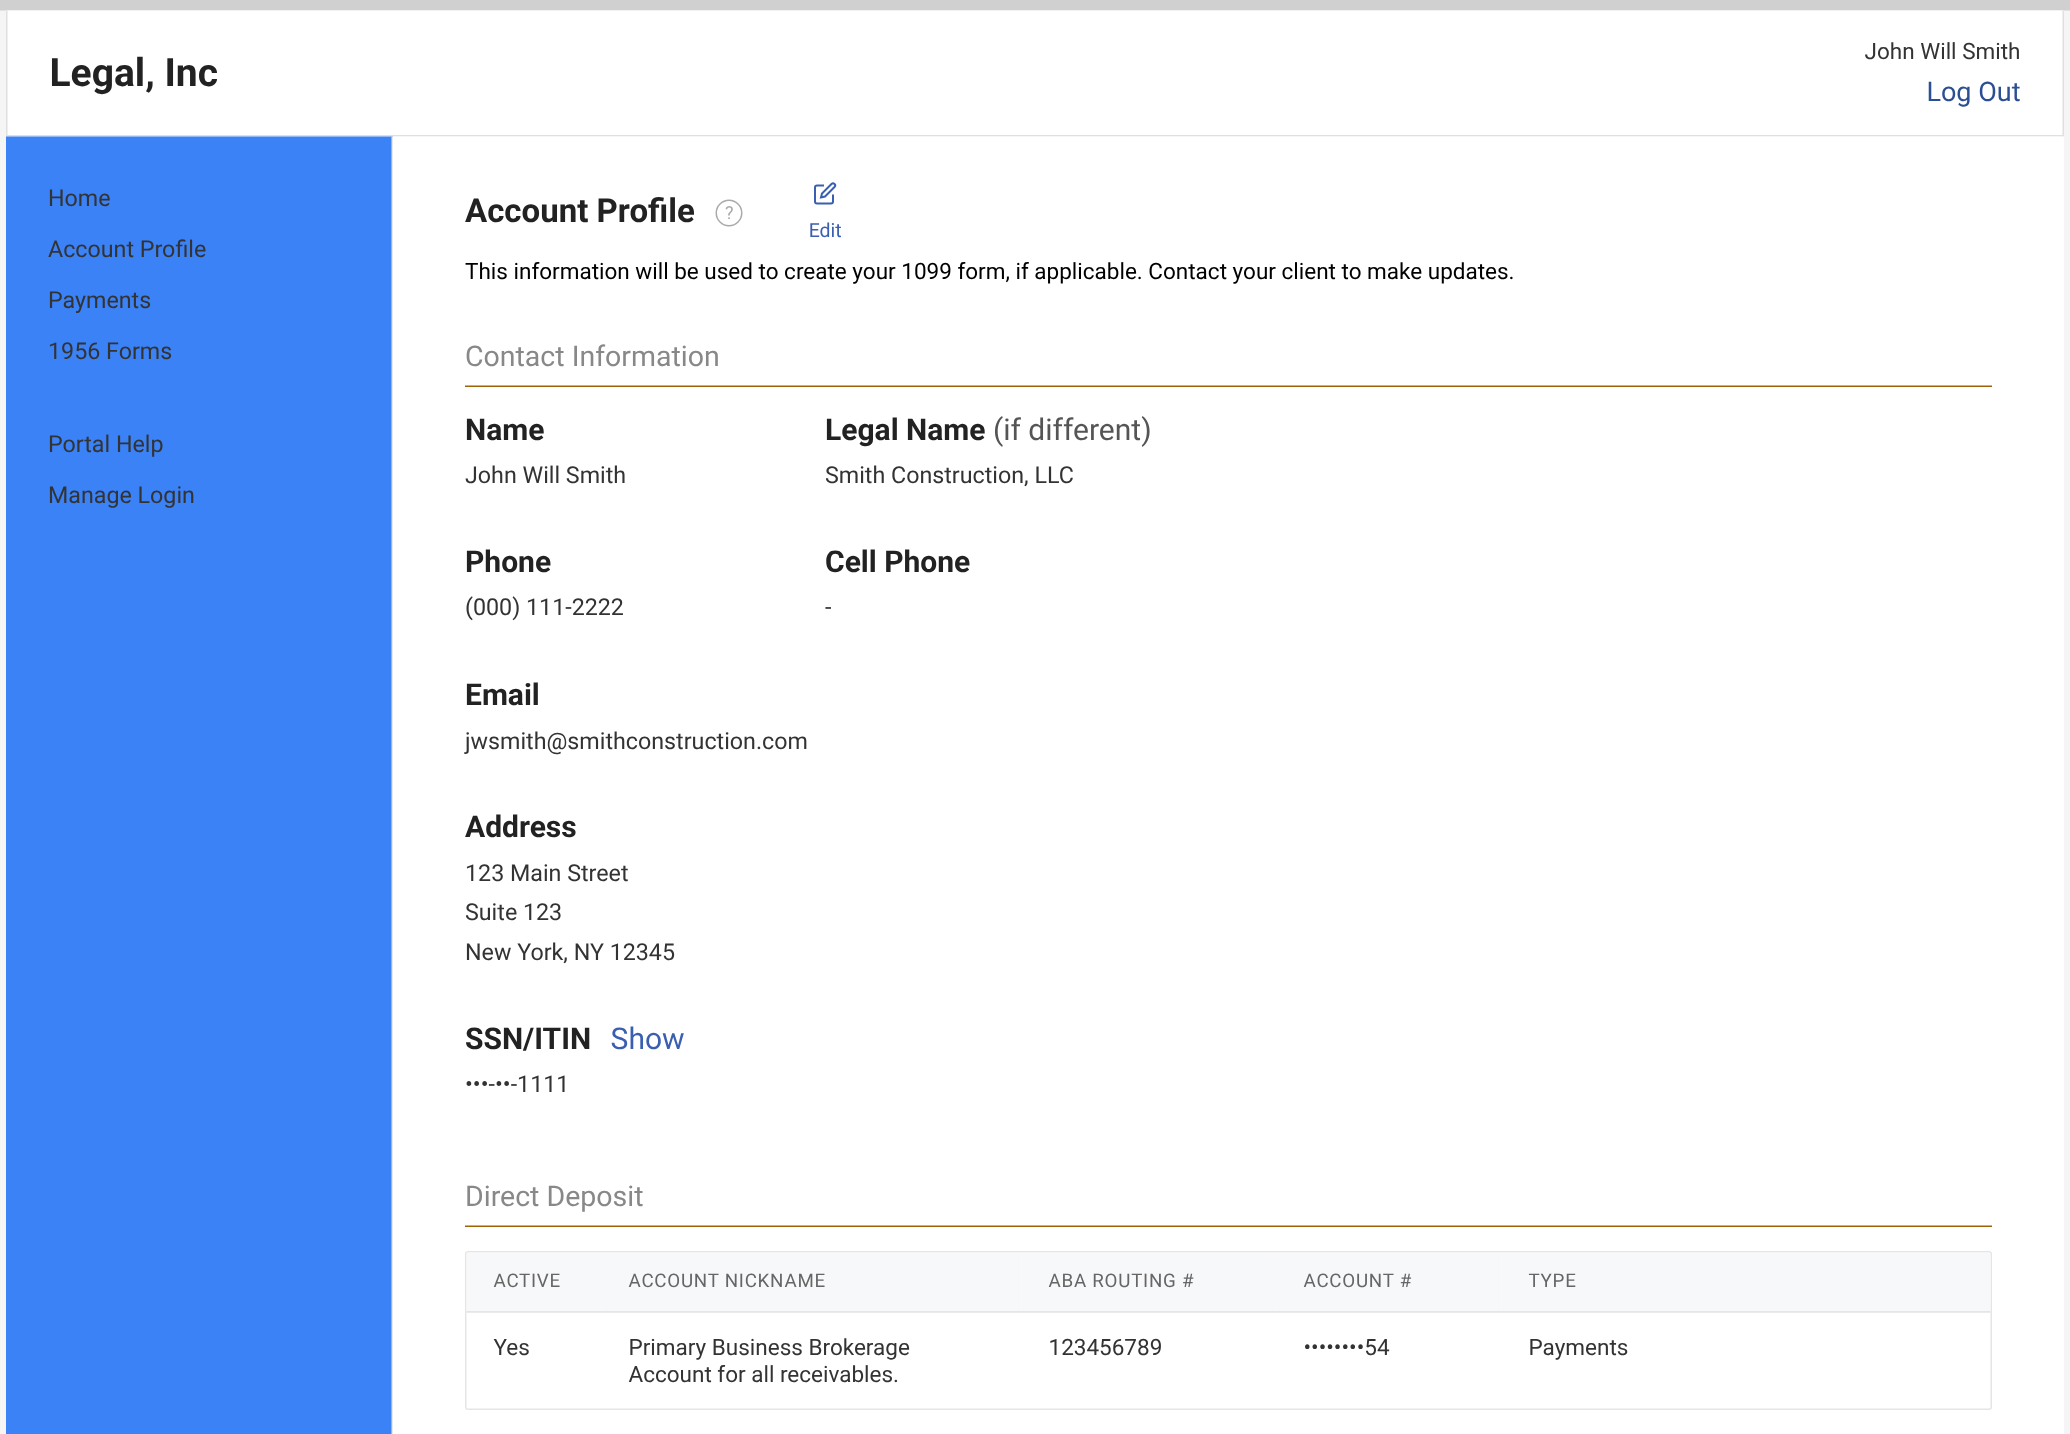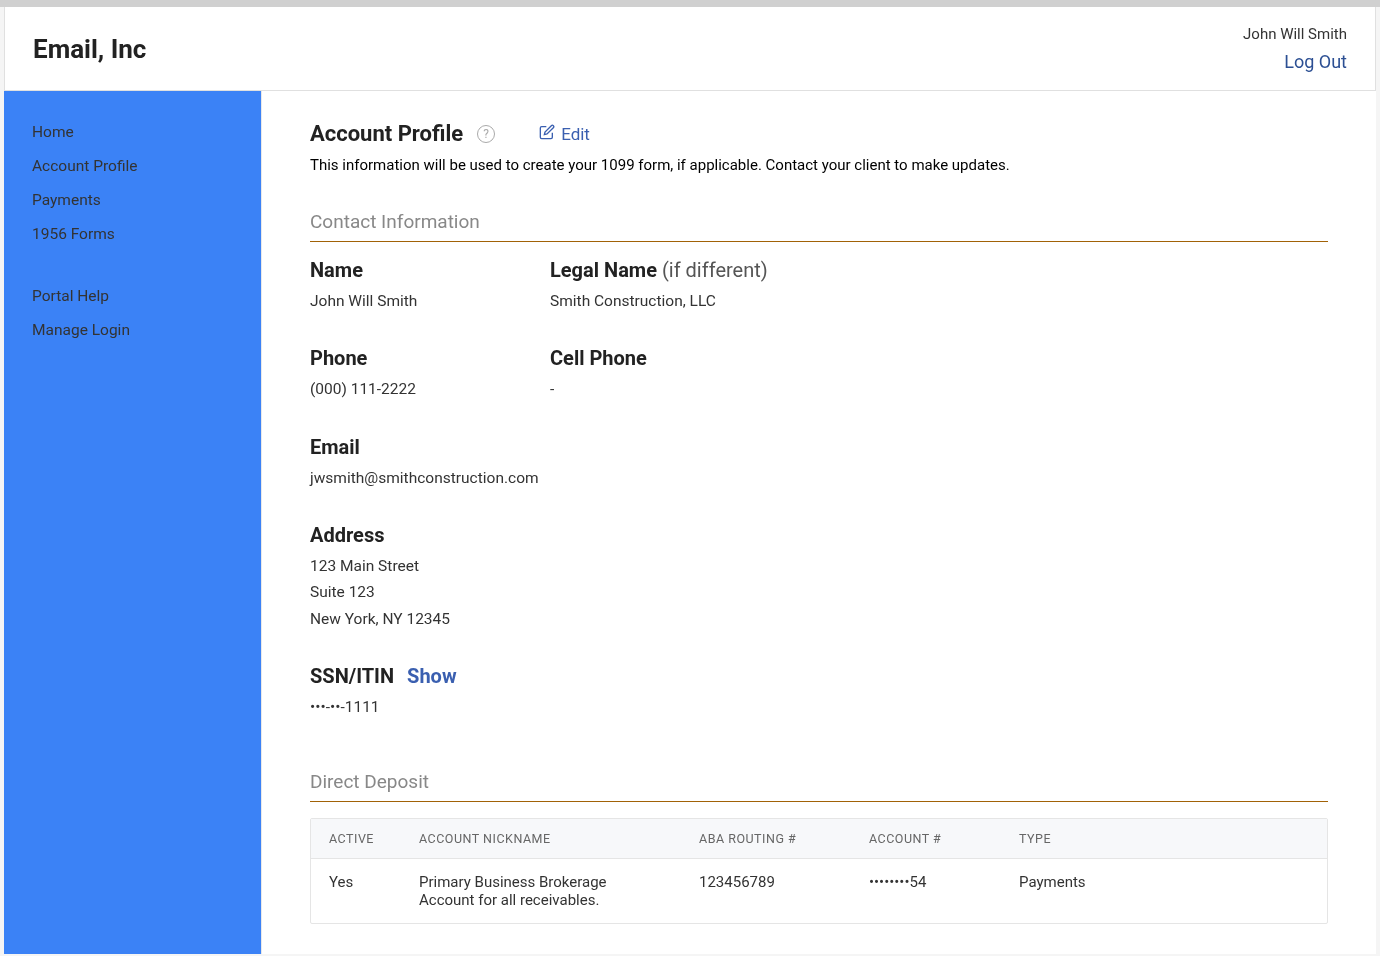--- a/index.html
+++ b/index.html
@@ -93,22 +93,23 @@
       color: #aaa;
       font-size: 12px;
       cursor: pointer;
     }
     .edit-link {
       display: inline-flex;
       align-items: center;
       gap: 6px;
       color: #3a5fb0;
       cursor: pointer;
-      font-size: 17px;
+      font-size: 13px;
       margin-left: 30px;
+      flex-direction: column;
     }
     .edit-icon svg {
       width: 16px;
       height: 16px;
       stroke: #3a5fb0;
     }
     .page-subtitle {
       font-size: 15px;
       color: #000000;
       margin-bottom: 36px;
@@ -143,21 +144,21 @@
       color: #555;
     }
     .field-value {
       font-size: 15.5px;
       color: #333;
       line-height: 1.7;
     }
     .show-link {
       color: #3a5fb0;
       cursor: pointer;
-      font-weight: 700;
+      font-weight: 400;
       margin-left: 8px;
     }
     .table-wrapper {
       border: 1px solid #e5e5e5;
       border-radius: 2px;
     }
     table {
       width: 100%;
       border-collapse: collapse;
     }
@@ -183,21 +184,21 @@
     .col-nickname { width: 280px; }
     .col-routing { width: 170px; }
     .col-account { width: 150px; }
   </style>
 </head>
 <body>
 
 <div class="top-strip"></div>
 
 <div class="header">
-  <div class="company-name">Email, Inc</div>
+  <div class="company-name">Legal, Inc</div>
   <div class="header-right">
     <div class="user-name">John Will Smith</div>
     <div class="logout-link">Log Out</div>
   </div>
 </div>
 
 <div class="main-container">
   <div class="sidebar">
     <div class="sidebar-group">
       <div class="sidebar-item">Home</div>

